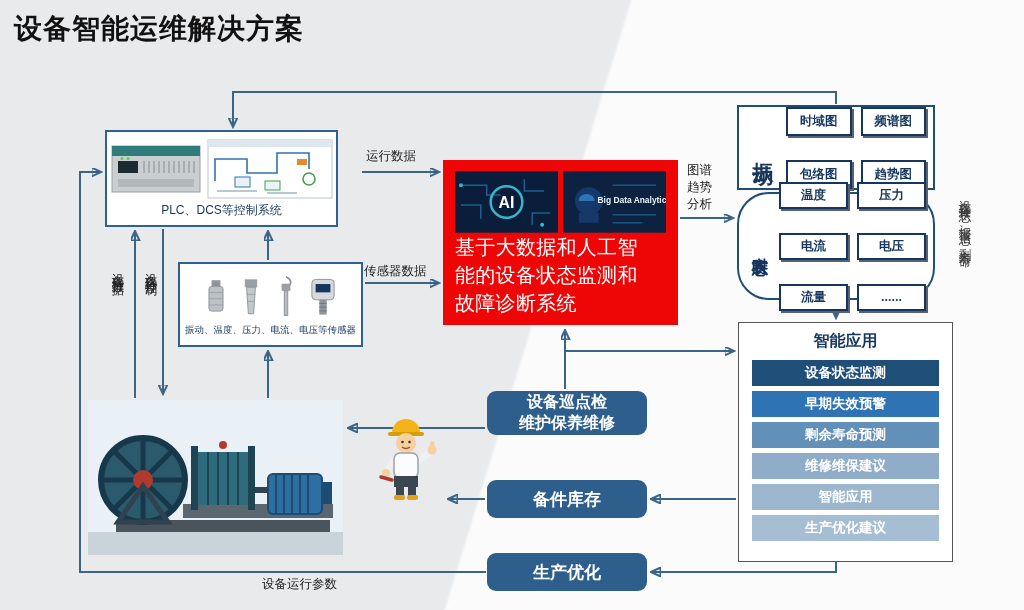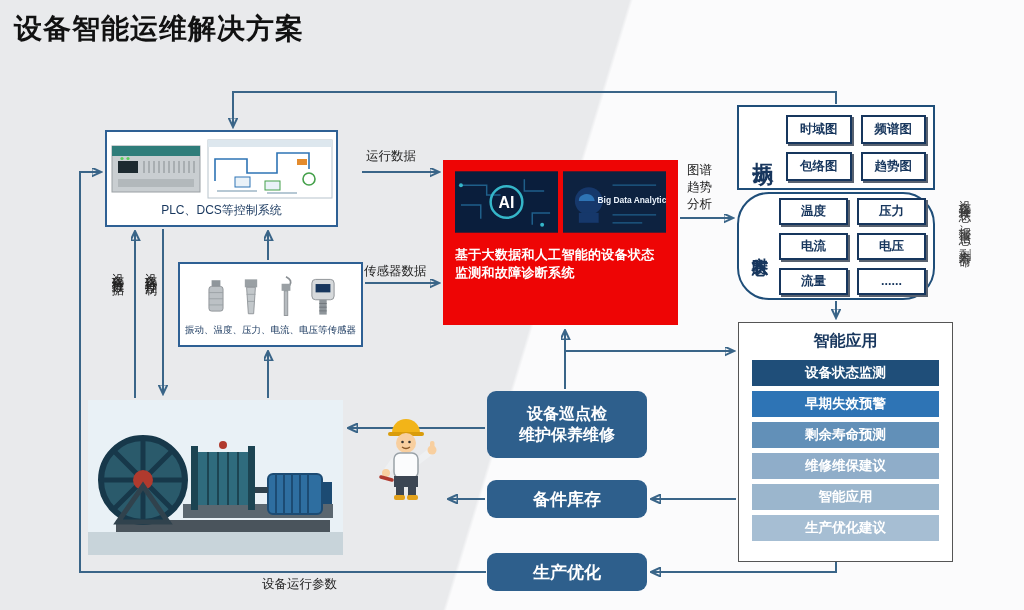--- a/index.html
+++ b/index.html
@@ -16,42 +16,42 @@
   .wires path{stroke:#3a6588;stroke-width:2;fill:none;}
   .box{position:absolute;background:#fff;border:2px solid #2e6094;box-sizing:border-box;z-index:2;
        display:flex;flex-direction:column;align-items:center;justify-content:center;}
   .imgrow{display:flex;gap:5px;align-items:center;justify-content:center;}
   .plc{left:105px;top:130px;width:233px;height:97px;padding:4px;}
   .plc .cap{font-size:12px;color:#17365d;margin-top:3px;}
   .sens{left:178px;top:262px;width:185px;height:85px;padding:3px;}
   .sens .cap{font-size:9.5px;color:#17365d;margin-top:2px;white-space:nowrap;}
   .aibox{left:443px;top:160px;width:235px;height:165px;position:absolute;z-index:2;
          box-sizing:border-box;padding:11px 12px 0 12px;}
-  .aicap{color:#fff;font-weight:bold;font-size:13px;line-height:1.4;margin-top:13px;
+  .aicap{color:#fff;font-weight:normal;font-size:20px;line-height:1.4;
          width:202px;letter-spacing:0.3px;}
   .panel{position:absolute;background:#fff;border:2px solid #1f4e79;box-sizing:border-box;z-index:2;
          display:flex;align-items:center;padding:6px 7px 6px 10px;gap:9px;}
   .vib{left:737px;top:105px;width:198px;height:85px;}
   .rt{left:737px;top:192px;width:198px;height:108px;border-radius:32px;}
   .vlabel{writing-mode:vertical-rl;font-weight:bold;color:#17365d;font-size:21px;letter-spacing:3px;}
   .rt .vlabel{font-size:16px;letter-spacing:1px;}
-  .cellgrid{display:grid;grid-template-columns:1fr 1fr;gap:8px 9px;flex:1;}
+  .cellgrid{display:grid;grid-template-columns:1fr 1fr;gap:24px 9px;flex:1;}
   .cell{border:2px solid #17365d;background:#fff;box-shadow:2px 2px 0 #596270;
         font-size:12.5px;font-weight:bold;color:#17365d;height:25px;
         display:flex;align-items:center;justify-content:center;}
   .rt .cell{height:23px;}
   .apps{position:absolute;left:738px;top:322px;width:215px;height:240px;background:#fff;
         border:1px solid #555;box-sizing:border-box;padding-top:8px;text-align:center;z-index:2;}
   .apps-title{font-size:16px;font-weight:bold;color:#17365d;margin-bottom:8px;}
   .app-item{width:187px;height:26px;margin:5px auto 0;color:#fff;font-weight:bold;
             font-size:13.5px;line-height:26px;}
   .app-item:first-of-type{margin-top:0;}
   .action{position:absolute;border-radius:9px;color:#fff;font-weight:bold;text-align:center;
           display:flex;flex-direction:column;align-items:center;justify-content:center;z-index:2;}
-  .act1{left:487px;top:391px;width:160px;height:67px;font-size:16px;line-height:1.3;}
+  .act1{left:487px;top:391px;width:160px;height:44px;font-size:16px;line-height:1.3;}
   .act2{left:487px;top:480px;width:160px;height:38px;font-size:17px;}
   .act3{left:487px;top:553px;width:160px;height:38px;font-size:17px;}
   .lbl{position:absolute;font-size:12.5px;color:#222;font-weight:500;z-index:3;}
   .run-data{left:366px;top:148px;}
   .sensor-data{left:364px;top:263px;text-align:right;}
   .spectrum{left:687px;top:162px;width:28px;line-height:1.35;}
   .params{left:262px;top:576px;}
   .vlbl{position:absolute;writing-mode:vertical-rl;font-size:12.5px;color:#222;
         letter-spacing:2px;z-index:3;}
   .ldata{left:109px;top:263px;}

